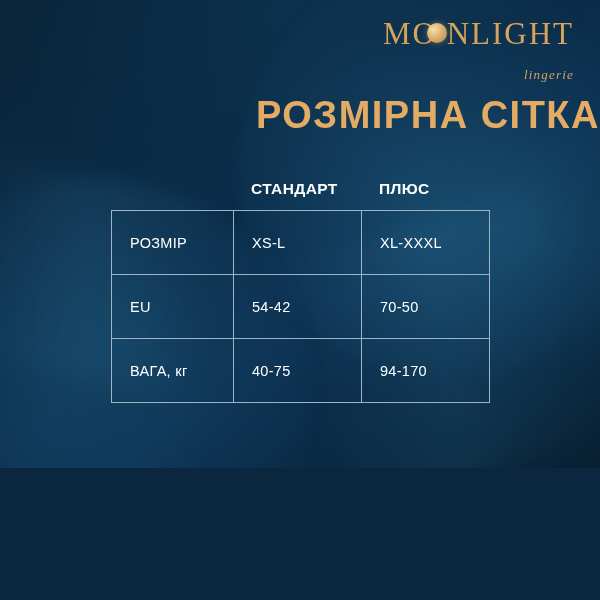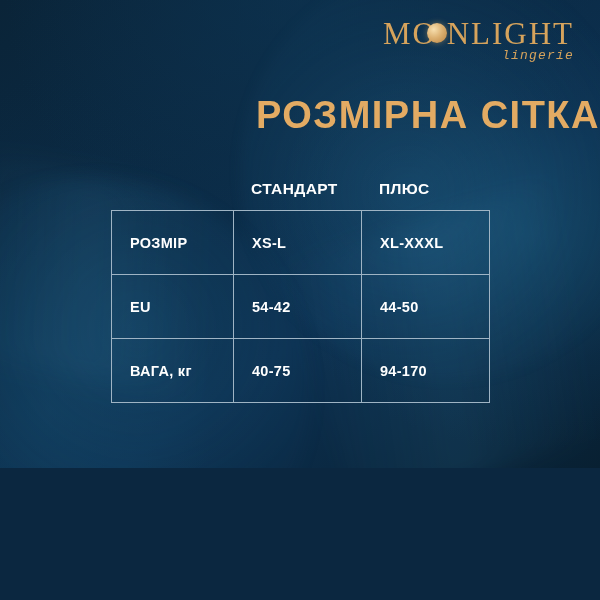--- a/index.html
+++ b/index.html
@@ -89,22 +89,22 @@
     left: 44px;
     top: 5px;
     width: 20px;
     height: 20px;
     border-radius: 50%;
     background: radial-gradient(circle at 34% 32%, #f6dca8 0%, #e0b濃 1%, #d8a65f 55%, #b9803d 100%);
     background: radial-gradient(circle at 34% 32%, #f7dfae 0%, #dcb172 45%, #b9823f 100%);
     box-shadow: 0 0 6px rgba(220,170,100,0.45);
   }
   .logo-sub {
-    margin-top: 0;
-    font-family: Liberation Mono, monospace;
+    margin-top: 19px;
+    font-family: Liberation Serif, serif;
     font-style: italic;
     font-size: 13px;
     letter-spacing: 1.2px;
     color: #d6a35c;
   }
 
   
   .title {
     position: absolute;
     top: 94px;
@@ -145,21 +145,21 @@
   table.size-grid {
     width: 378px;
     border-collapse: collapse;
     table-layout: fixed;
   }
   table.size-grid td {
     border: 1px solid #9fb4c4;
     height: 64px;
     color: #ffffff;
     font-size: 14.5px;
-    font-weight: 700;
+    font-weight: 400;
     padding: 0 4px 0 18px;
     box-sizing: border-box;
     letter-spacing: 0.3px;
     margin-top: 47px;
   }
   table.size-grid td.label {
     width: 122px;
   }
   table.size-grid td.val {
     width: 128px;
@@ -193,21 +193,21 @@
     <table class="size-grid">
       <tbody>
         <tr>
           <td class="label">РОЗМІР</td>
           <td class="val">XS-L</td>
           <td class="val">XL-XXXL</td>
         </tr>
         <tr>
           <td class="label">EU</td>
           <td class="val">54-42</td>
-          <td class="val">44-50</td>
+          <td class="val">70-50</td>
         </tr>
         <tr>
           <td class="label">ВАГА, кг</td>
           <td class="val">40-75</td>
           <td class="val">94-170</td>
         </tr>
       </tbody>
     </table>
   </div>
 

